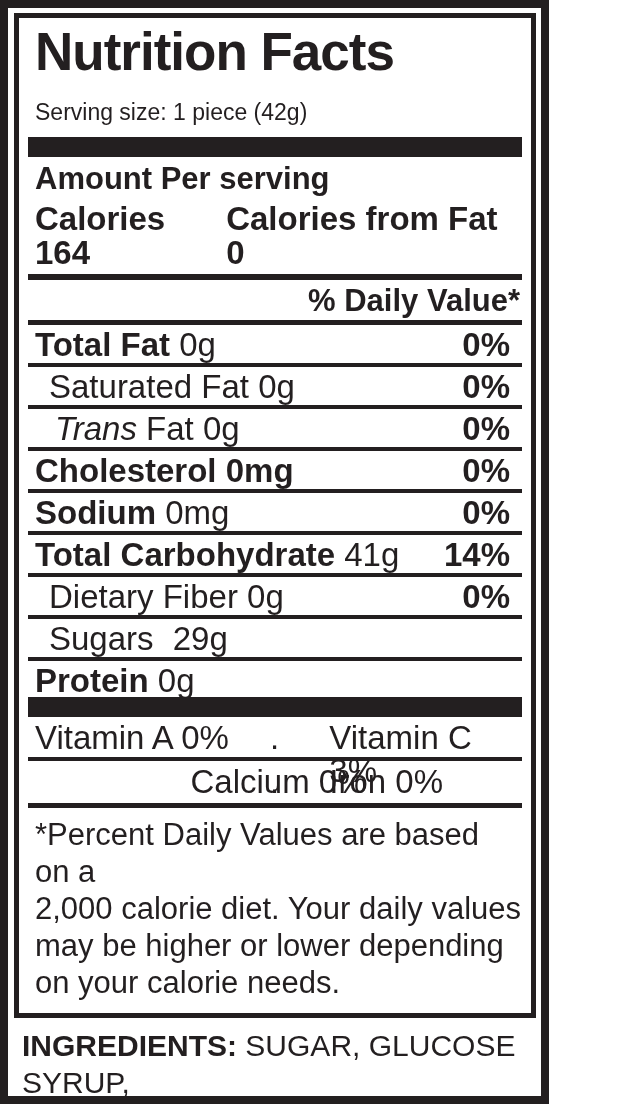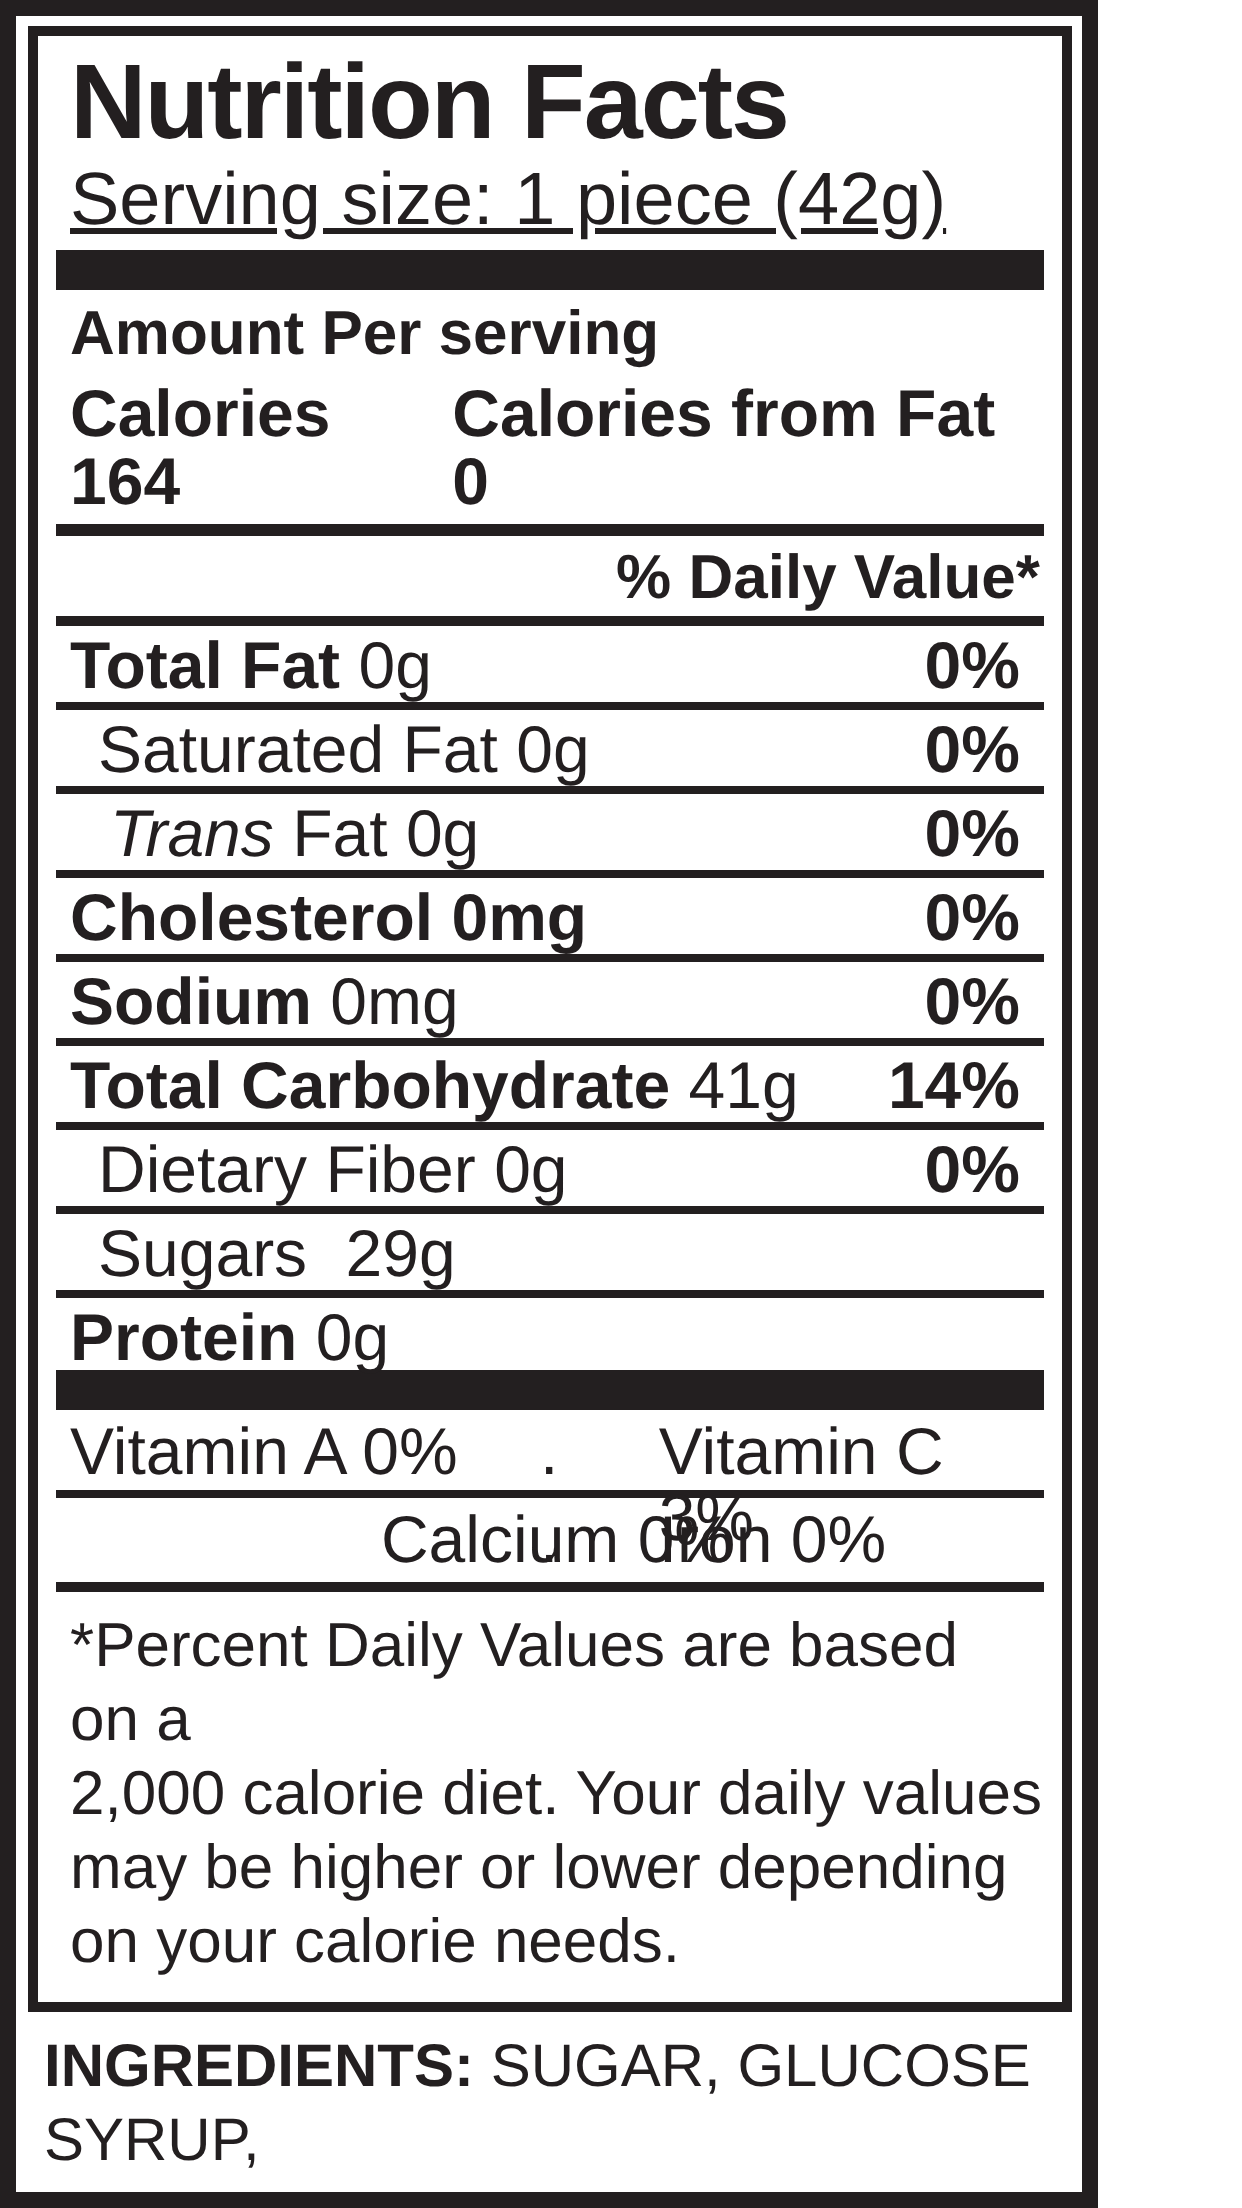--- a/index.html
+++ b/index.html
@@ -20,22 +20,22 @@
     border: 5px solid #231f20;
     padding: 6px 9px 12px 9px;
     background: #ffffff;
   }
   .title {
     font-size: 53px; line-height: 56px;
     font-weight: bold; letter-spacing: -1px;
     padding-left: 7px;
   }
   .serving {
-    font-size: 37px; line-height: 36px;
-    margin-top: 2px; padding-left: 7px; text-decoration: underline;
+    font-size: 23px; line-height: 36px;
+    margin-top: 14px; padding-left: 7px;
   }
   .bar  { height: 20px; background: #231f20; }
   .bar.after-serving { margin-top: 7px; }
   .bar.before-vitamins { margin-top: 0; }
   .rule6 { height: 6px; background: #231f20; margin-top: 4px; }
   .rule5 { height: 5px; background: #231f20; margin-top: 3px; }
   .rule5.before-footnote { margin-top: 2px; }
   .amount {
     font-size: 31px; line-height: 32px; font-weight: bold;
     margin-top: 6px; padding-left: 7px;

